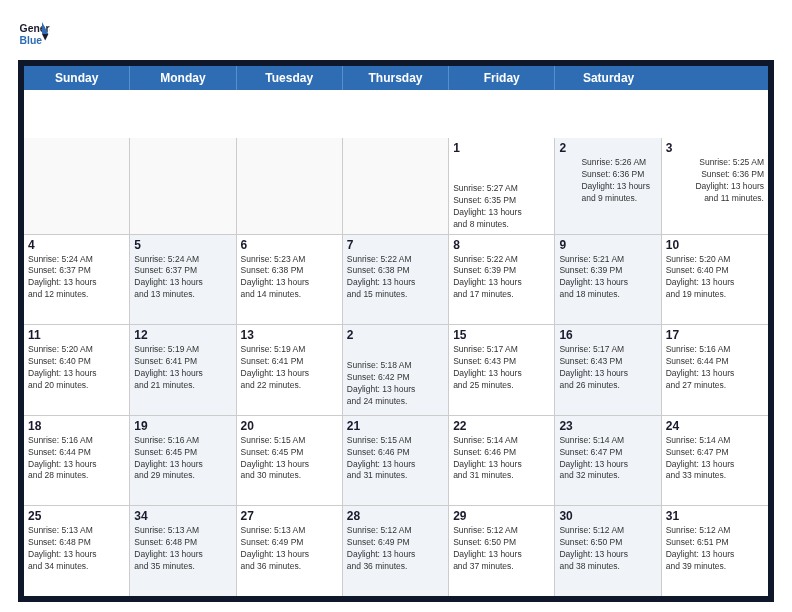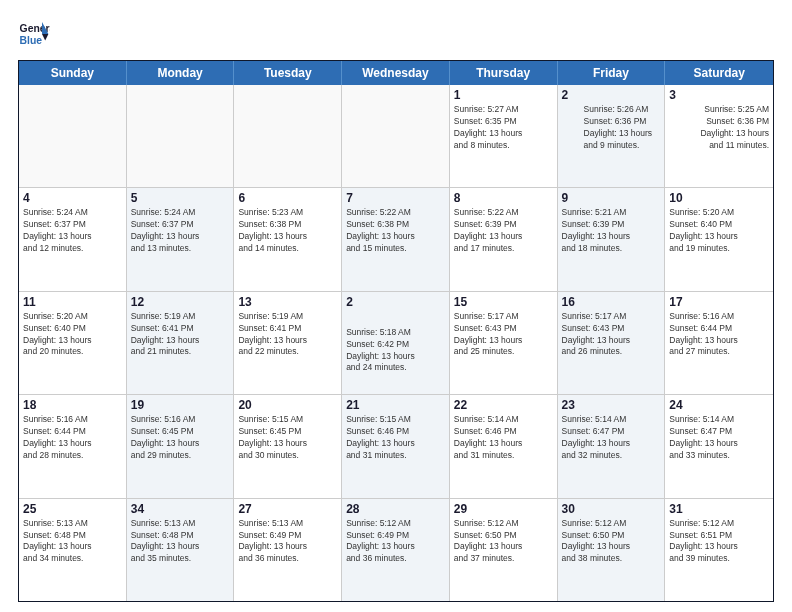--- a/index.html
+++ b/index.html
@@ -41,21 +41,22 @@
       color: #1a1a2e;
     }
     .location {
       font-size: 14px;
       color: #333;
     }
     .calendar {
       flex: 1;
       display: flex;
       flex-direction: column;
-      border: 1px solid #0f172a;
+      border: 6px solid #0f172a;
+      gap: 48px;
     }
     .cal-header {
       display: grid;
       grid-template-columns: repeat(7, 1fr);
       background: #2e6db4;
     }
     .cal-header-cell {
       color: #fff;
       font-size: 12px;
       font-weight: bold;
@@ -122,34 +123,33 @@
       <div class="month-title"></div>
       <div class="location"></div>
     </div>
   </div>
 
   <div class="calendar">
     <div class="cal-header" id="cal-header">
         <div class="cal-header-cell">Sunday</div>
         <div class="cal-header-cell">Monday</div>
         <div class="cal-header-cell">Tuesday</div>
-        <div class="cal-header-cell">Wednesday</div>
         <div class="cal-header-cell">Thursday</div>
         <div class="cal-header-cell">Friday</div>
         <div class="cal-header-cell">Saturday</div>
       </div>
     <div class="cal-body" id="cal-body">
         <div class="cal-row">
           <div class="cal-cell empty"></div>
           <div class="cal-cell empty"></div>
           <div class="cal-cell empty"></div>
           <div class="cal-cell empty"></div>
           <div class="cal-cell">
             <div class="day-num">1</div>
-            <div class="cell-info" style="white-space: pre-line;">Sunrise: 5:27 AM
+            <div class="cell-info" style="white-space: pre-line; margin-top: 26px;">Sunrise: 5:27 AM
 Sunset: 6:35 PM
 Daylight: 13 hours
 and 8 minutes.</div>
           </div>
           <div class="cal-cell shaded">
             <div class="day-num">2</div>
             <div class="cell-info" style="white-space: pre-line; margin-left: 22px;">Sunrise: 5:26 AM
 Sunset: 6:36 PM
 Daylight: 13 hours
 and 9 minutes.</div>

